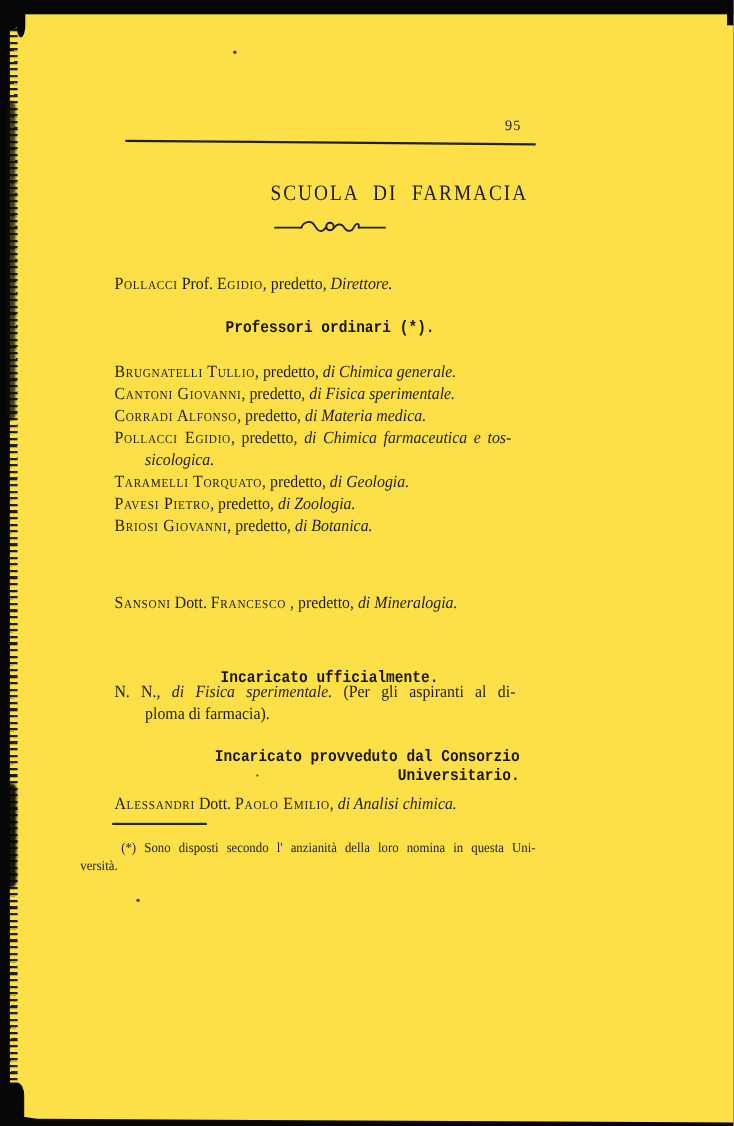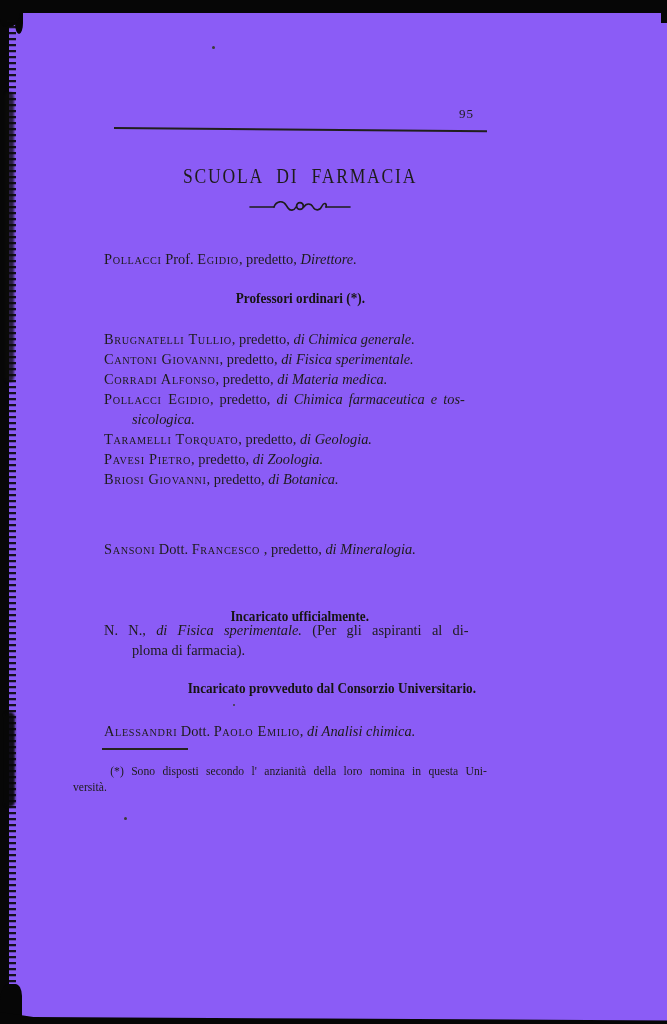--- a/index.html
+++ b/index.html
@@ -1,18 +1,18 @@
 <!DOCTYPE html>
 <html><head>
 <meta charset="utf-8">
 <style>
   html,body { margin:0; padding:0; background:#555; }
   #page {
     position:relative; width:667px; height:1024px;
-    background:#8b5cf6; overflow:hidden;
+    background:#fde047; overflow:hidden;
     font-family:"Liberation Serif", serif; color:#1d1c1a;
   }
   #page .abs { position:absolute; }
 
   
   .edge-top    { left:0; top:0; width:667px; height:13px; background:#060606; }
   .edge-top-drip { left:15px; top:12px; width:8px; height:22px; background:#060606;
                    border-radius:0 0 60% 60%; }
   .mark-tr     { right:0; top:0; width:6px; height:23px; background:#060606; }
   .edge-left   { left:0; top:0; width:9px; height:1024px; background:#070707; }
@@ -35,27 +35,27 @@
                  clip-path:polygon(0 0, 5% 42%, 48% 55%, 100% 70%, 100% 100%, 0 100%); }
   .speck { position:absolute; background:#3c3b36; border-radius:50%; }
   #speck1 { left:212px; top:46px;  width:3px; height:3px; }
   #speck2 { left:124px; top:817px; width:3px; height:3px; }
   #speck3 { left:233px; top:704px; width:2px; height:2px; }
 
   
   .pagenum { left:459px; top:106px; font-size:13px; letter-spacing:1px; }
   .top-rule { left:114px; top:127px; width:373px; height:2px; background:#201f1d;
               transform:rotate(0.5deg); transform-origin:left center; }
-  .title { left:104px; top:165px; width:392px; text-align:center; margin:0;
+  .title { left:104px; top:165px; width:392px; text-align:right; margin:0;
            font-size:20px; font-weight:normal; letter-spacing:2px; word-spacing:8px; }
   .condX { display:inline-block; transform:scaleX(0.88); transform-origin:center; }
   .ornament { left:104px; top:199px; width:392px; text-align:center; }
 
   .heading { left:104px; width:392px; text-align:center; margin:0;
-             font-family:Liberation Serif, serif; font-weight:700; font-size:15px;
+             font-family:Liberation Mono, monospace; font-weight:700; font-size:15px;
              color:#161512; }
   .h-ordinari      { top:290px; }
   .h-straordinario { top:501px; }
   .h-incaricato    { top:608px; }
   .h-consorzio     { top:680px;text-align:right; }
 
   .bodytext { font-size:15.5px; line-height:20px; white-space:nowrap;
               transform:scaleX(0.93); transform-origin:0 0; }
   .director   { left:104px; top:249px; }
   .ordinari   { left:104px; top:329px; width:388px; }

